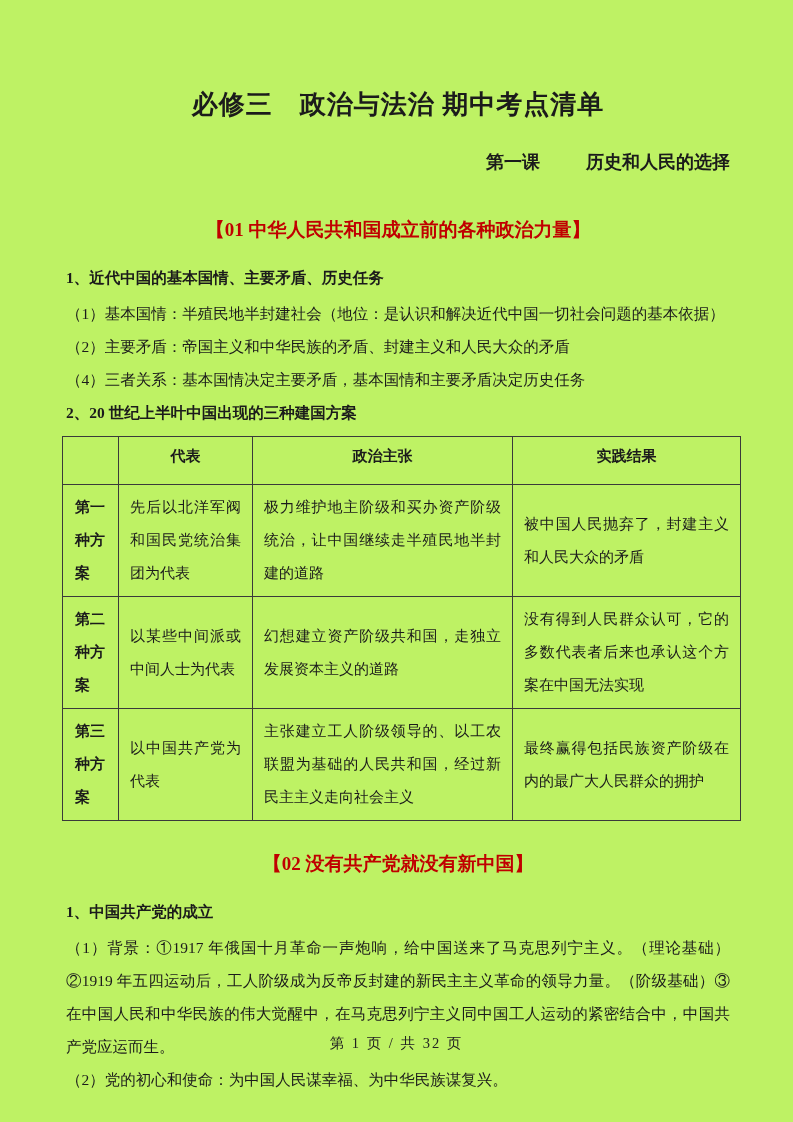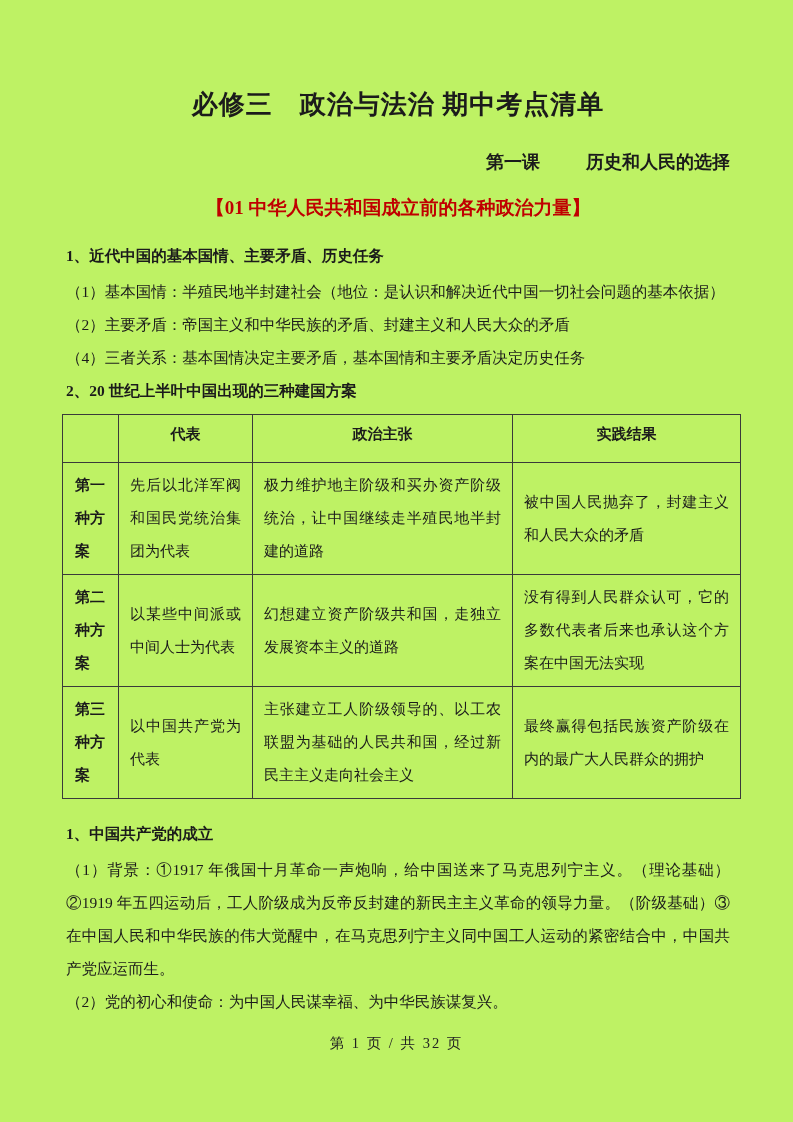--- a/index.html
+++ b/index.html
@@ -34,21 +34,21 @@
   }
   .lesson-heading .lesson-label { margin-right: 46px; }
 
   .sec-heading {
     text-align: center;
     font-size: 19px;
     font-weight: bold;
     color: var(--accent);
     line-height: 26px;
   }
-  .sec-heading.first { margin-top: 20px; }
+  .sec-heading.first { margin-top: 42px; }
   .sec-heading.second { margin-top: 30px; }
 
   .topic-title {
     font-size: 15.5px;
     font-weight: bold;
     line-height: 33px;
   }
   .topic-title.t1 { margin-top: 18px; }
   .point {
     font-size: 15.5px;
@@ -155,20 +155,21 @@
         </tr>
         <tr>
           <td class="row-label">第三种方案</td>
           <td class="cell">以中国共产党为代表</td>
           <td class="cell">主张建立工人阶级领导的、以工农联盟为基础的人民共和国，经过新民主主义走向社会主义</td>
           <td class="cell">最终赢得包括民族资产阶级在内的最广大人民群众的拥护</td>
         </tr>
       </tbody>
     </table>
 
+    <div class="sec-heading second">【02 没有共产党就没有新中国】</div>
 
     <div class="topic-title t1">1、中国共产党的成立</div>
 
     <div class="party-points">
       <p class="point justified">（1）背景：①1917 年俄国十月革命一声炮响，给中国送来了马克思列宁主义。（理论基础）②1919 年五四运动后，工人阶级成为反帝反封建的新民主主义革命的领导力量。（阶级基础）③在中国人民和中华民族的伟大觉醒中，在马克思列宁主义同中国工人运动的紧密结合中，中国共产党应运而生。</p>
       <p class="point justified">（2）党的初心和使命：为中国人民谋幸福、为中华民族谋复兴。</p>
 
     </div>
 
   </div>

